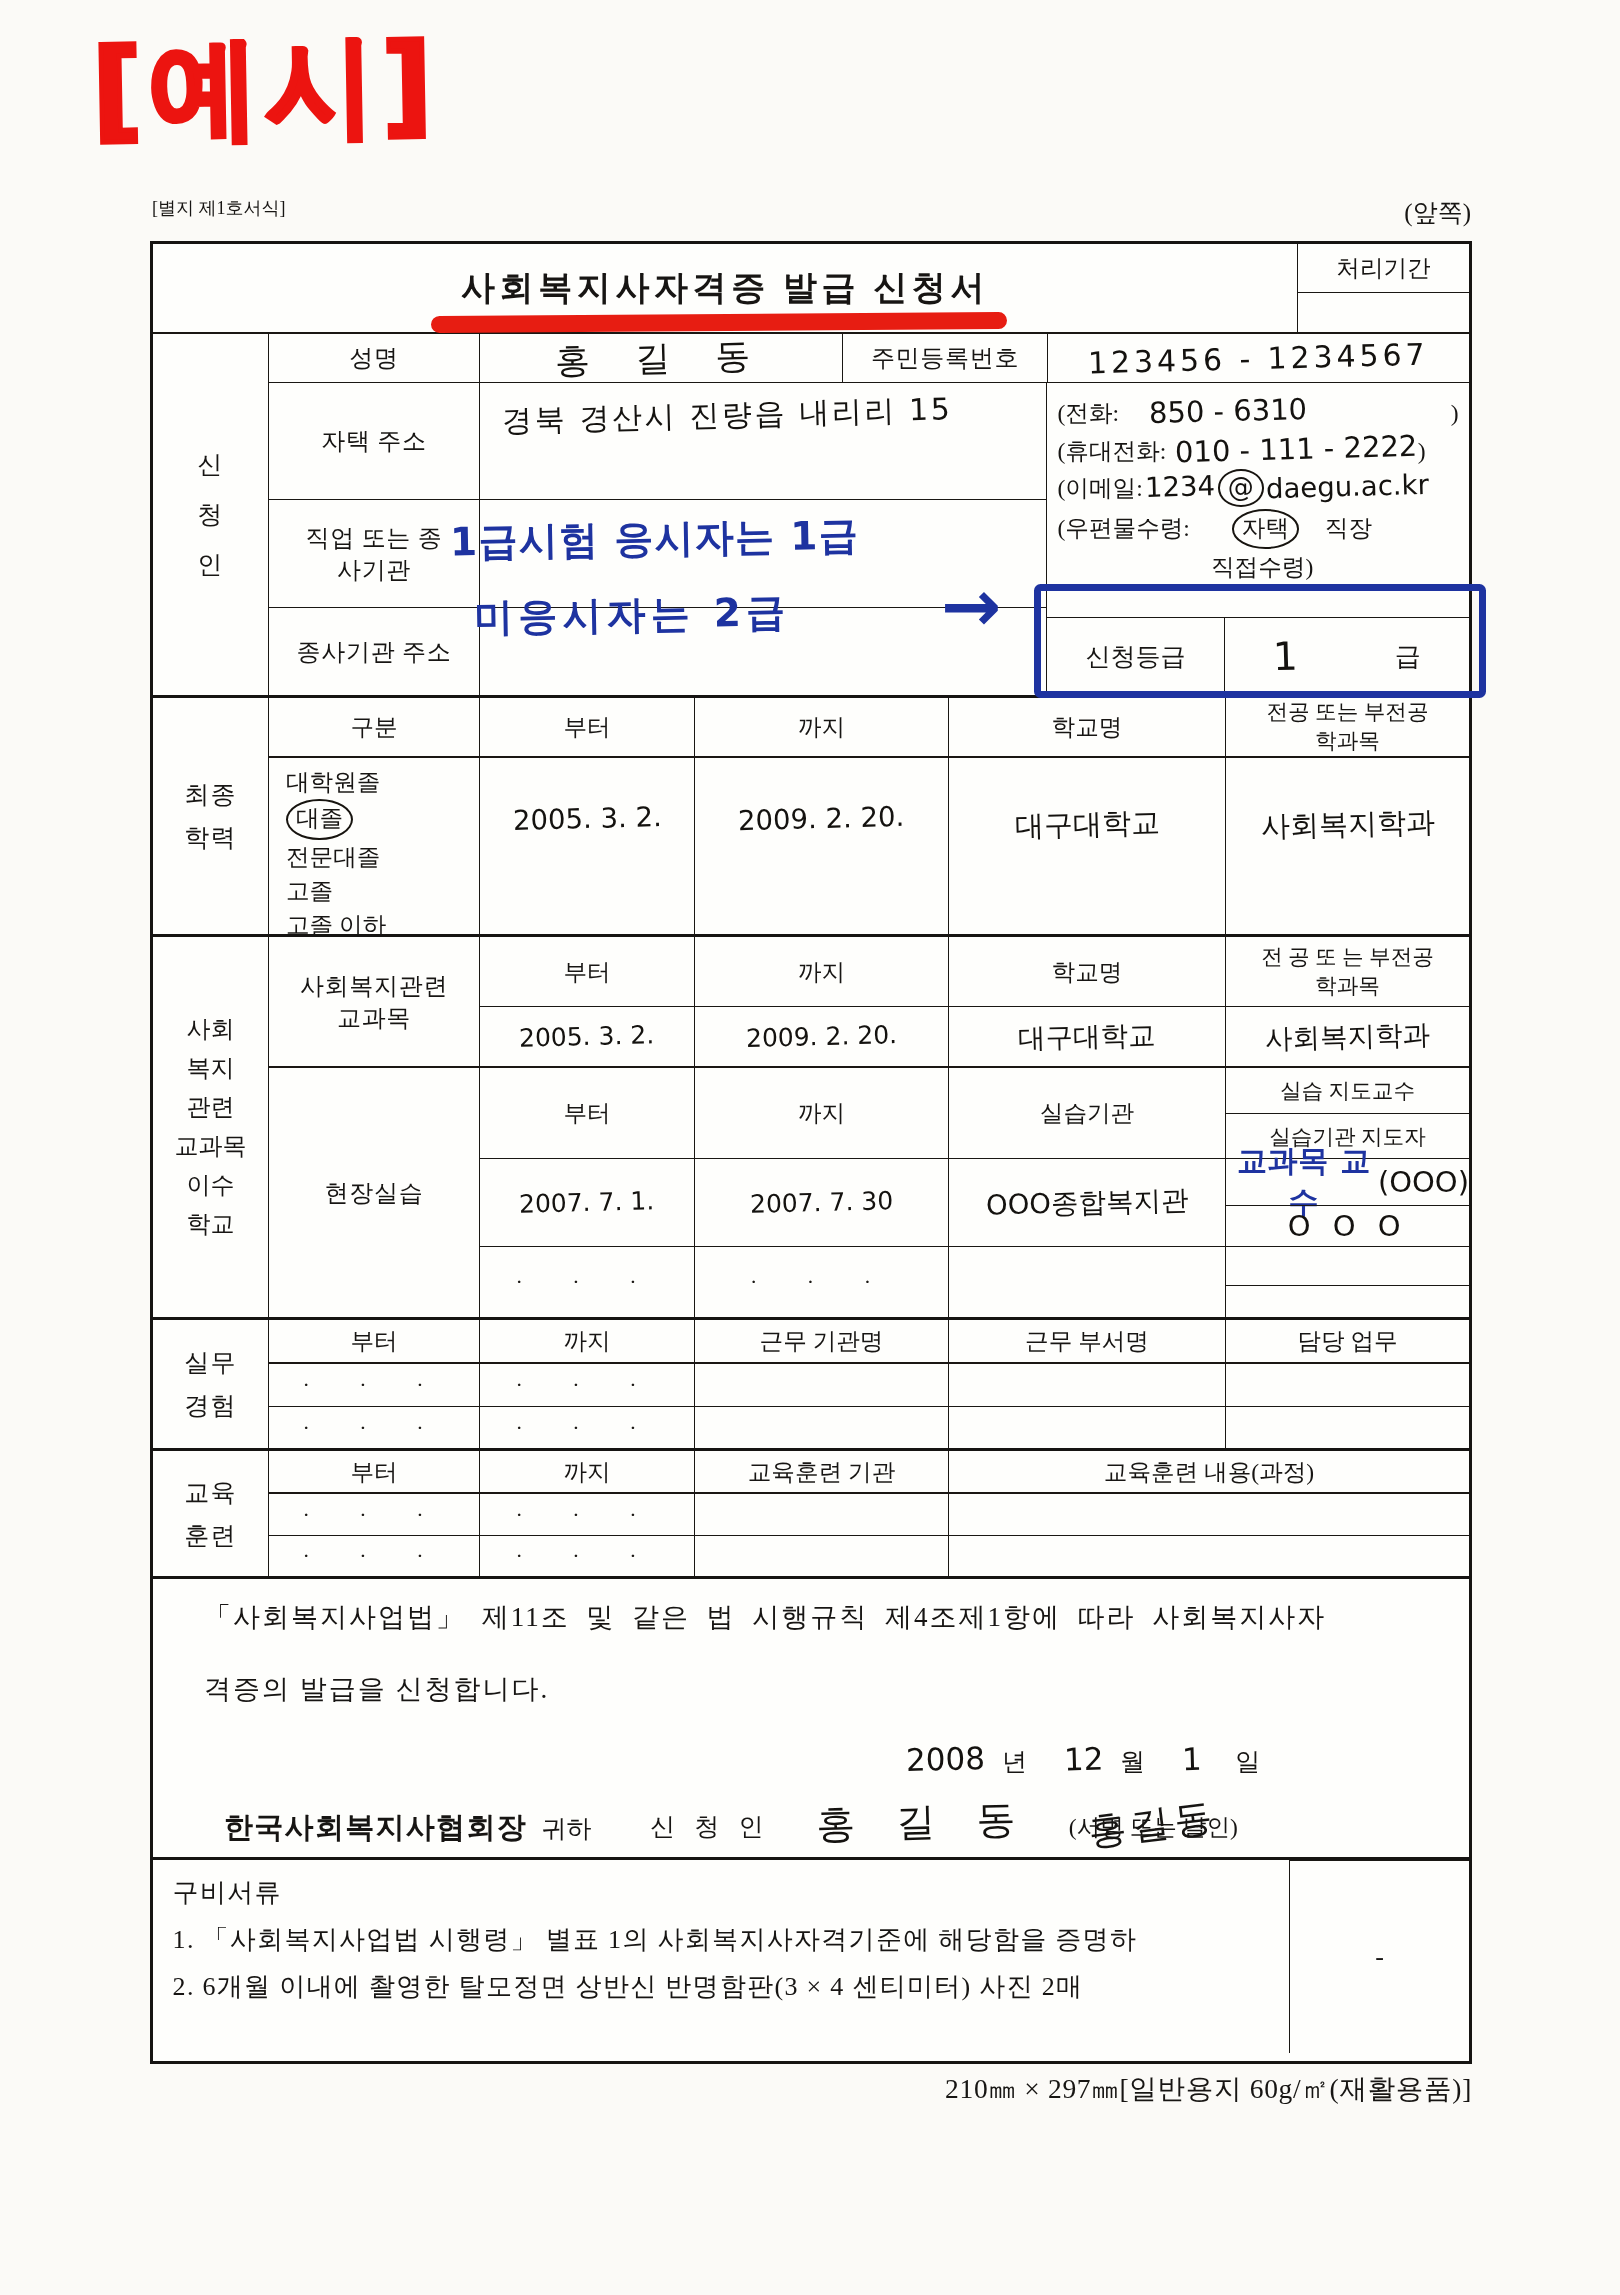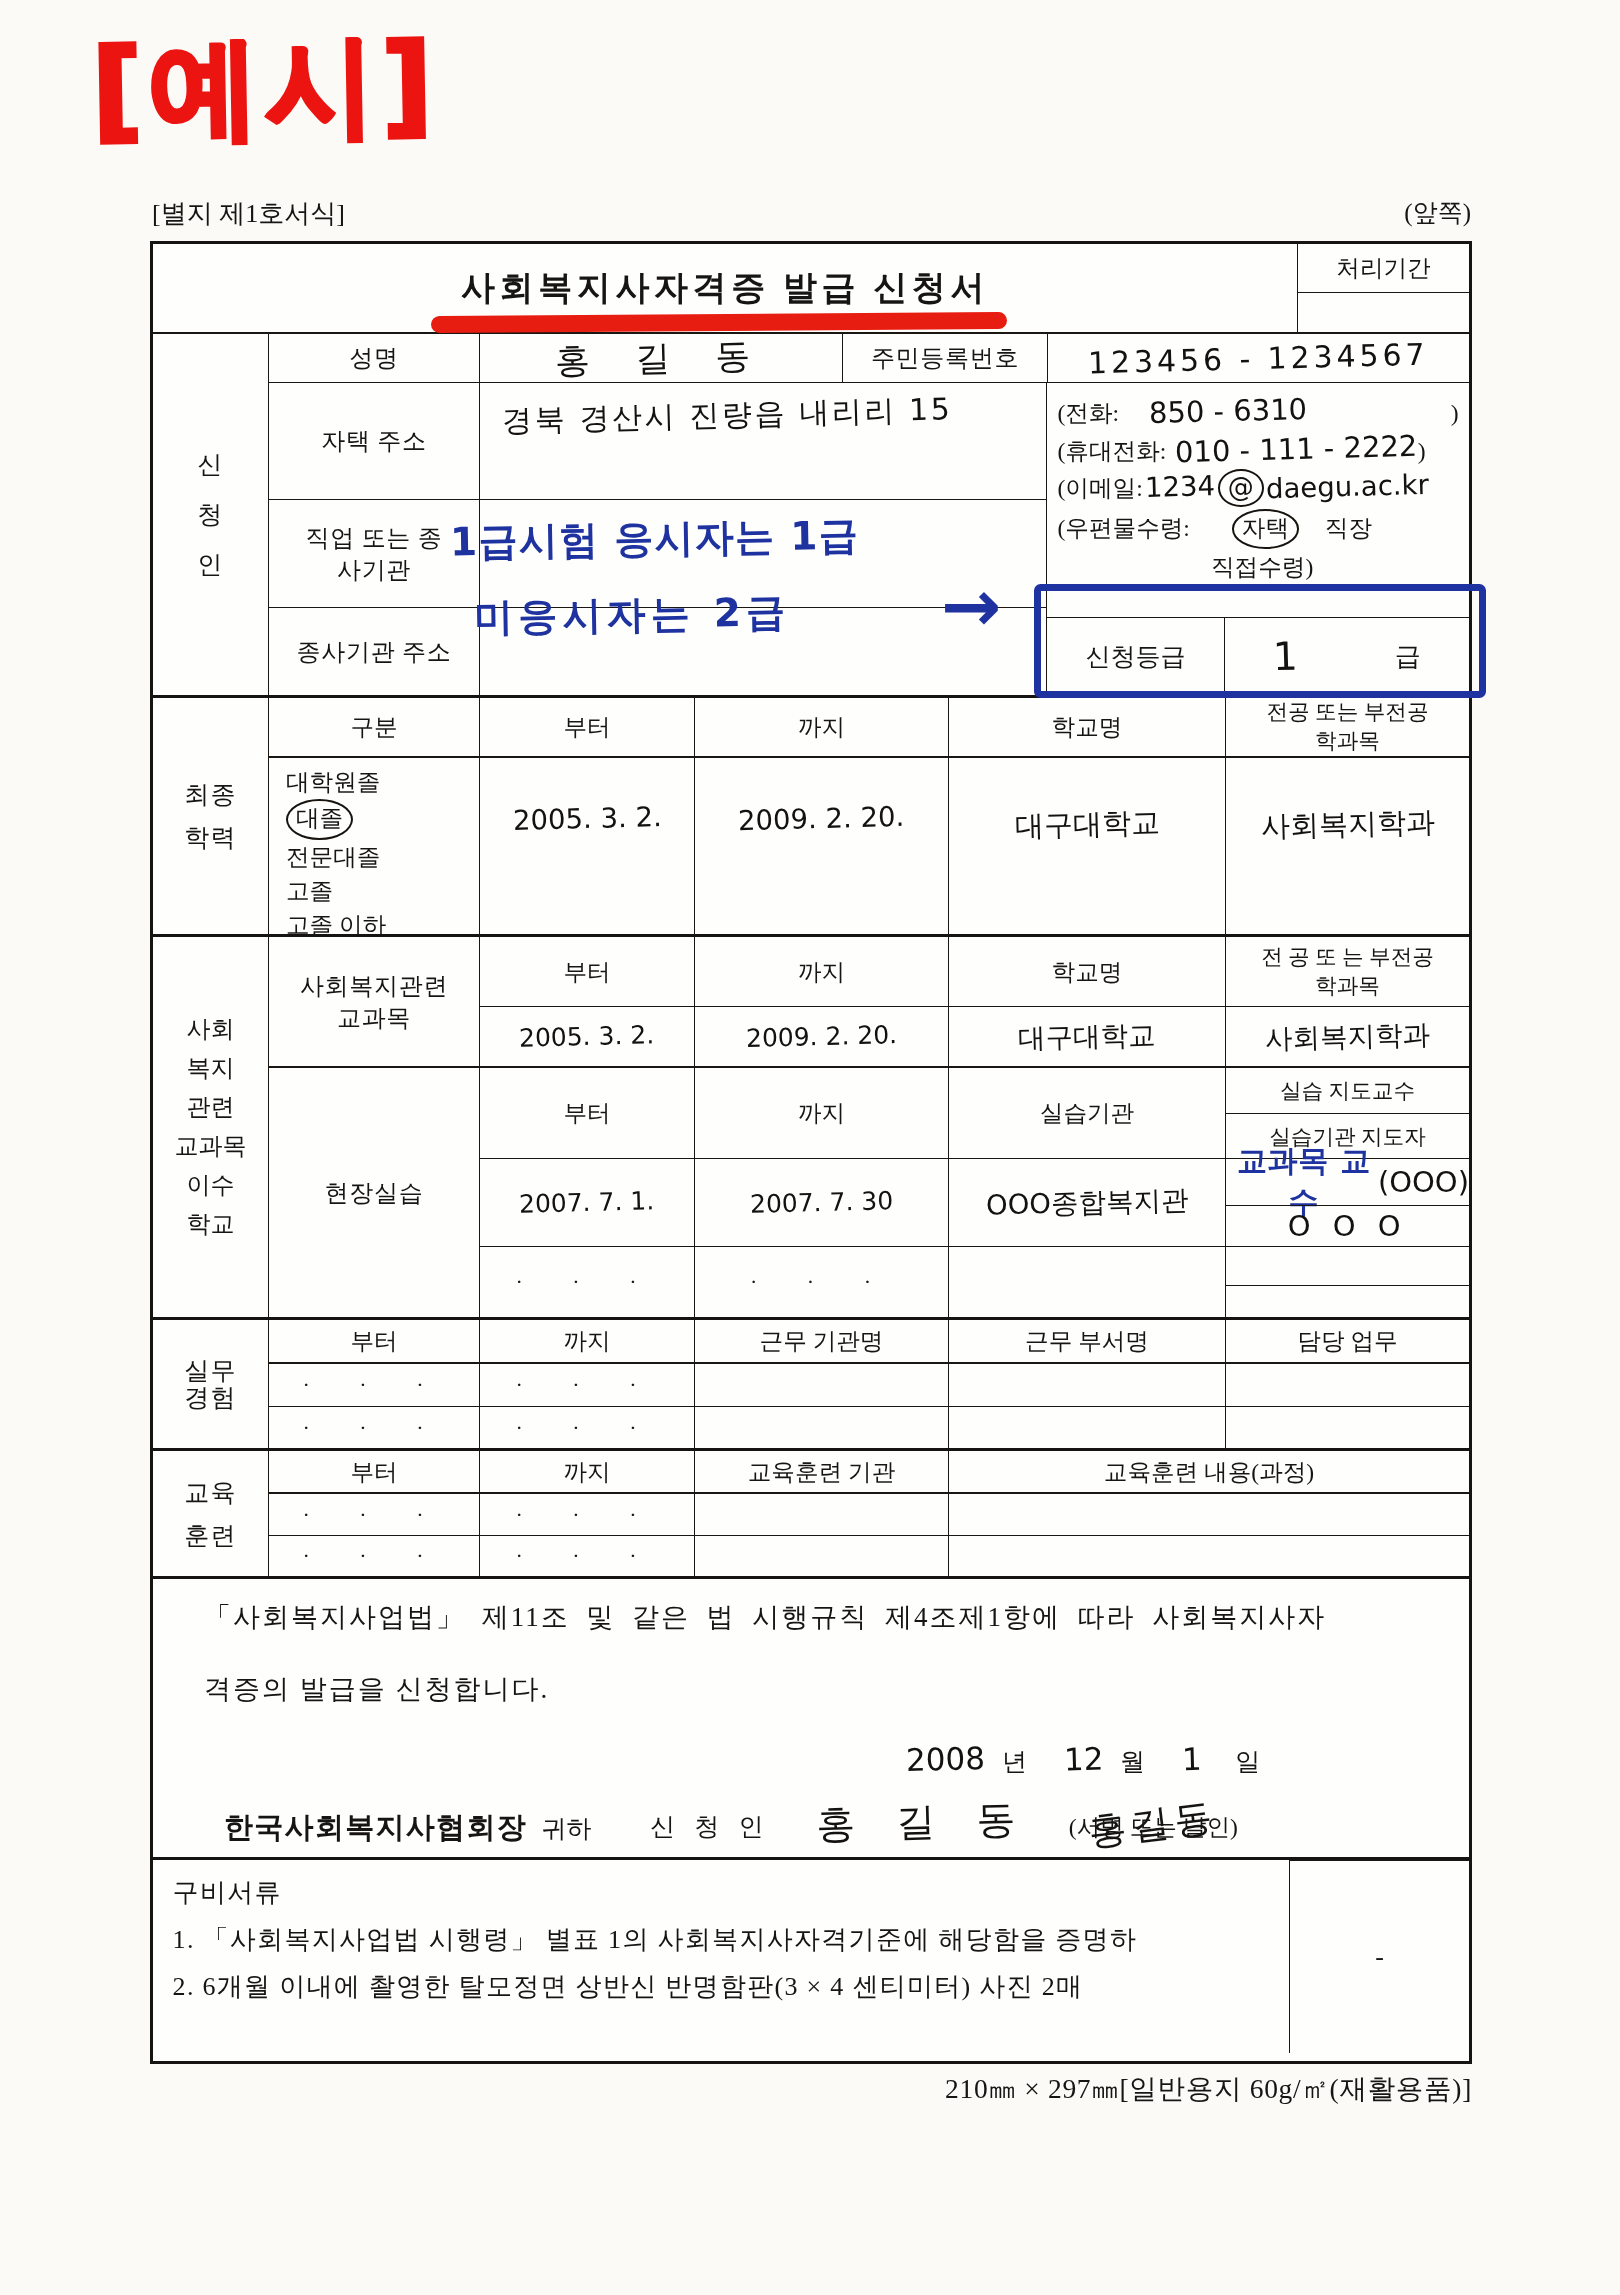--- a/index.html
+++ b/index.html
@@ -32,21 +32,21 @@
   .overlay{position:absolute;white-space:nowrap;}
   #red-underline{position:absolute;background:#e71d12;border-radius:9.2px;transform:rotate(-0.4deg);}
   #grade-marker{position:absolute;border:7.2px solid #1e33a0;border-radius:6.5px;box-sizing:border-box;}
   .contact-line{display:flex;align-items:baseline;padding:1.3px 10.5px;}
 </style>
 </head>
 <body>
 
 <div class="overlay hw" id="stamp" style="left:92px;top:14.4px;font-size:110px;font-weight:900;color:#ec1410;-webkit-text-stroke:4.6px #ec1410;letter-spacing:6.5px;transform:rotate(-1deg);">[예시]</div>
 
-<div class="overlay print" style="left:152px;top:196px;font-size:26px;">[별지 제1호서식]</div>
+<div class="overlay print" style="left:152px;top:196px;font-size:18px;">[별지 제1호서식]</div>
 
 <div class="overlay print" style="right:149px;top:196px;font-size:25px;">(앞쪽)</div>
 
 <div id="table">
 
   <div class="row" style="height:88px;justify-content:flex-end;">
     <div class="cell nobl" style="width:1144px;">
       <span class="print" style="font-size:34px;font-weight:700;letter-spacing:4.6px;position:relative;z-index:2;">사회복지사자격증 발급 신청서</span>
       <div id="red-underline" style="left:278px;bottom:1.3px;width:576px;height:17px;"></div>
     </div>
@@ -248,21 +248,21 @@
               <div class="cell" style="height:38px;"></div>
               <div class="cell bt2" style="flex:1;"></div>
             </div>
           </div>
         </div>
       </div>
     </div>
   </div>
 
   <div class="sect bt5" style="height:131px;">
-    <div class="stub print vtxt" style="line-height:27px;">
+    <div class="stub print vtxt" style="line-height:43px;">
       <span style="width:65px;">실무 경험</span>
     </div>
     <div class="col">
       <div class="row" style="height:42px;">
         <div class="cell print hdr" style="width:211px;">부터</div>
         <div class="cell print hdr" style="width:215px;">까지</div>
         <div class="cell print hdr" style="width:254px;">근무 기관명</div>
         <div class="cell print hdr" style="width:277px;">근무 부서명</div>
         <div class="cell print hdr" style="flex:1;">담당 업무</div>
       </div>

